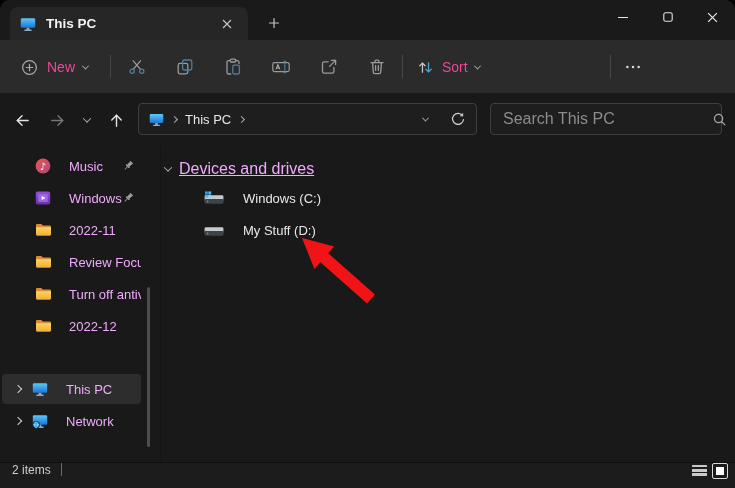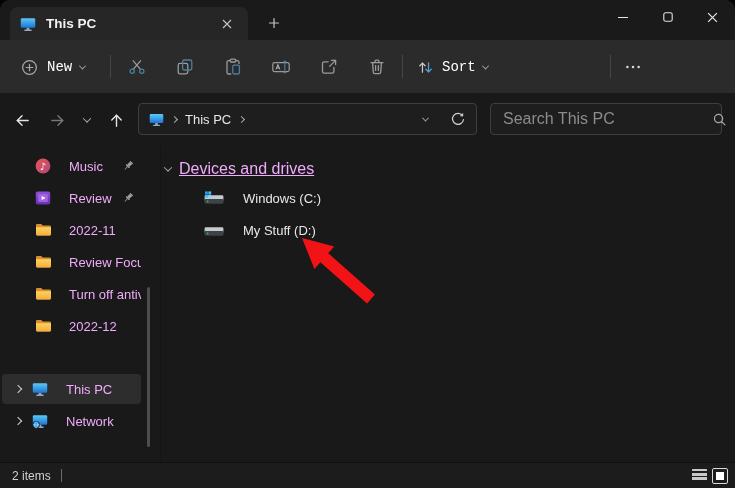--- a/index.html
+++ b/index.html
@@ -12,21 +12,21 @@
   .tab-title{color:#F2F2F2;font-size:13.5px;font-weight:600;margin-left:10px;flex:1;white-space:nowrap;}
   .tab-close{width:22px;height:22px;display:flex;align-items:center;justify-content:center;border-radius:4px;}
   .newtab{position:absolute;left:262px;top:11px;width:24px;height:24px;display:flex;align-items:center;justify-content:center;border-radius:4px;}
   .win-controls{position:absolute;right:0;top:0;height:34px;display:flex;}
   .win-btn{width:45px;height:34px;display:flex;align-items:center;justify-content:center;}
   .min-glyph{width:10px;height:1px;background:#E6E6E6;display:block;}
 
   
   .cmdbar{position:absolute;left:0;top:40px;right:0;height:53px;background:#2B2B2B;}
   .cmd-new{position:absolute;left:16px;top:12px;height:30px;display:flex;align-items:center;gap:8px;padding:0 4px;border-radius:4px;}
-  .cmd-label{color:#ffffff;font-size:14px;font-family:Liberation Mono, monospace;}
+  .cmd-label{color:#ec4899;font-size:14px;}
   .vdiv{position:absolute;top:15px;width:1px;height:23px;background:#464646;}
   .icon-btn{position:absolute;top:16px;width:22px;height:22px;display:flex;align-items:center;justify-content:center;border-radius:4px;}
   .cmd-drop{position:absolute;top:12px;height:30px;display:flex;align-items:center;gap:7px;padding:0 4px;border-radius:4px;}
 
   
   .chev{display:inline-block;width:6px;height:6px;border-right:1.3px solid #A9A9A9;border-bottom:1.3px solid #A9A9A9;}
   .chev.down{transform:rotate(45deg) translate(-1px,-1px);}
   .chev.right{transform:rotate(-45deg);}
   .chev.small{width:5px;height:5px;}
   .chev.light{border-color:#CFCFCF;}
@@ -53,21 +53,21 @@
   .side-sep{position:absolute;left:160px;top:145px;height:317px;width:1px;background:#151515;}
 
   
   .group-header{position:absolute;left:165px;top:159px;height:20px;display:flex;align-items:center;gap:8px;}
   .group-label{color:#f0abfc;font-size:16px;text-decoration:underline;}
   .drive-row{position:absolute;left:204px;height:22px;display:flex;align-items:center;gap:19px;}
   .drive-label{color:#E8E8E8;font-size:13px;white-space:nowrap;}
   .red-arrow{position:absolute;left:295px;top:231px;}
 
   
-  .statusbar{position:absolute;left:0;right:0;bottom:0;height:26px;background:#1C1C1C;border-top:1px solid #101010;display:flex;align-items:center;}
+  .statusbar{position:absolute;left:0;right:0;bottom:0;height:26px;background:#1C1C1C;border-top:1px solid #101010;display:flex;align-items:flex-start;}
   .status-count{color:#CFCFCF;font-size:12px;margin-left:12px;}
   .status-div{width:1px;height:13px;background:#6A6A6A;margin-left:10px;}
   .status-right{margin-left:auto;display:flex;align-items:center;gap:5px;margin-right:7px;}
   .sb-details{width:15px;height:13px;background:repeating-linear-gradient(180deg,#C9C9C9 0 2.4px,#1C1C1C 2.4px 4.2px);border-radius:1px;}
   .sb-large{width:16px;height:16px;border:1.5px solid #D9D9D9;border-radius:2px;display:flex;align-items:center;justify-content:center;}
   .sb-large-inner{width:8px;height:8px;background:#FFFFFF;}
 </style>
 </head>
 <body>
 
@@ -322,21 +322,21 @@
     </div>
 
     <div class="side-item" style="top:183px">
       <span class="side-icon-pin">
         <svg width="16" height="16" viewBox="0 0 16 16">
             <rect x="0.8" y="1.6" width="14.4" height="12.8" rx="2" fill="url(#gvid)"></rect>
             <rect x="3.2" y="4" width="9.6" height="8" rx="1" fill="#A76BE8" opacity="0.85"></rect>
             <path d="M6.6 5.9l4 2.1-4 2.1z" fill="#FFFFFF"></path>
           </svg>
       </span>
-      <span class="side-label">Review</span>
+      <span class="side-label">Windows</span>
       <span class="pin">
         <svg width="12" height="12" viewBox="0 0 12 12">
             <g transform="rotate(45 6 6)" fill="#A0A0A0">
               <rect x="4.1" y="0.6" width="3.8" height="1.4" rx="0.5"></rect>
               <rect x="4.4" y="2" width="3.2" height="3.6"></rect>
               <path d="M3.4 5.6h5.2l-.8 1.6H4.2z"></path>
               <rect x="5.7" y="7.2" width="0.8" height="3.6" rx="0.4"></rect>
             </g>
           </svg>
       </span>

